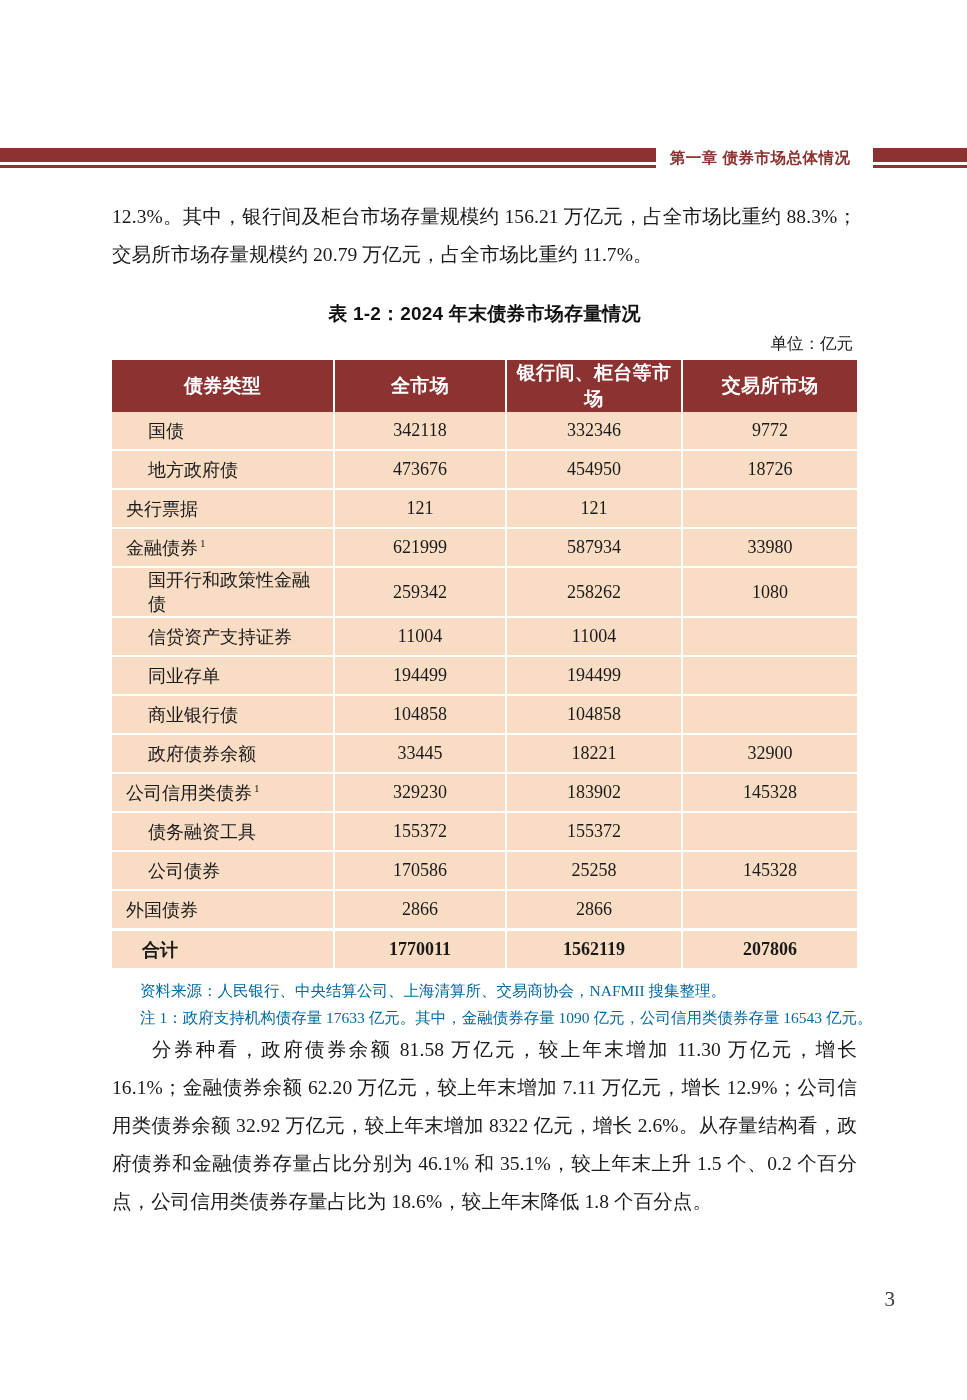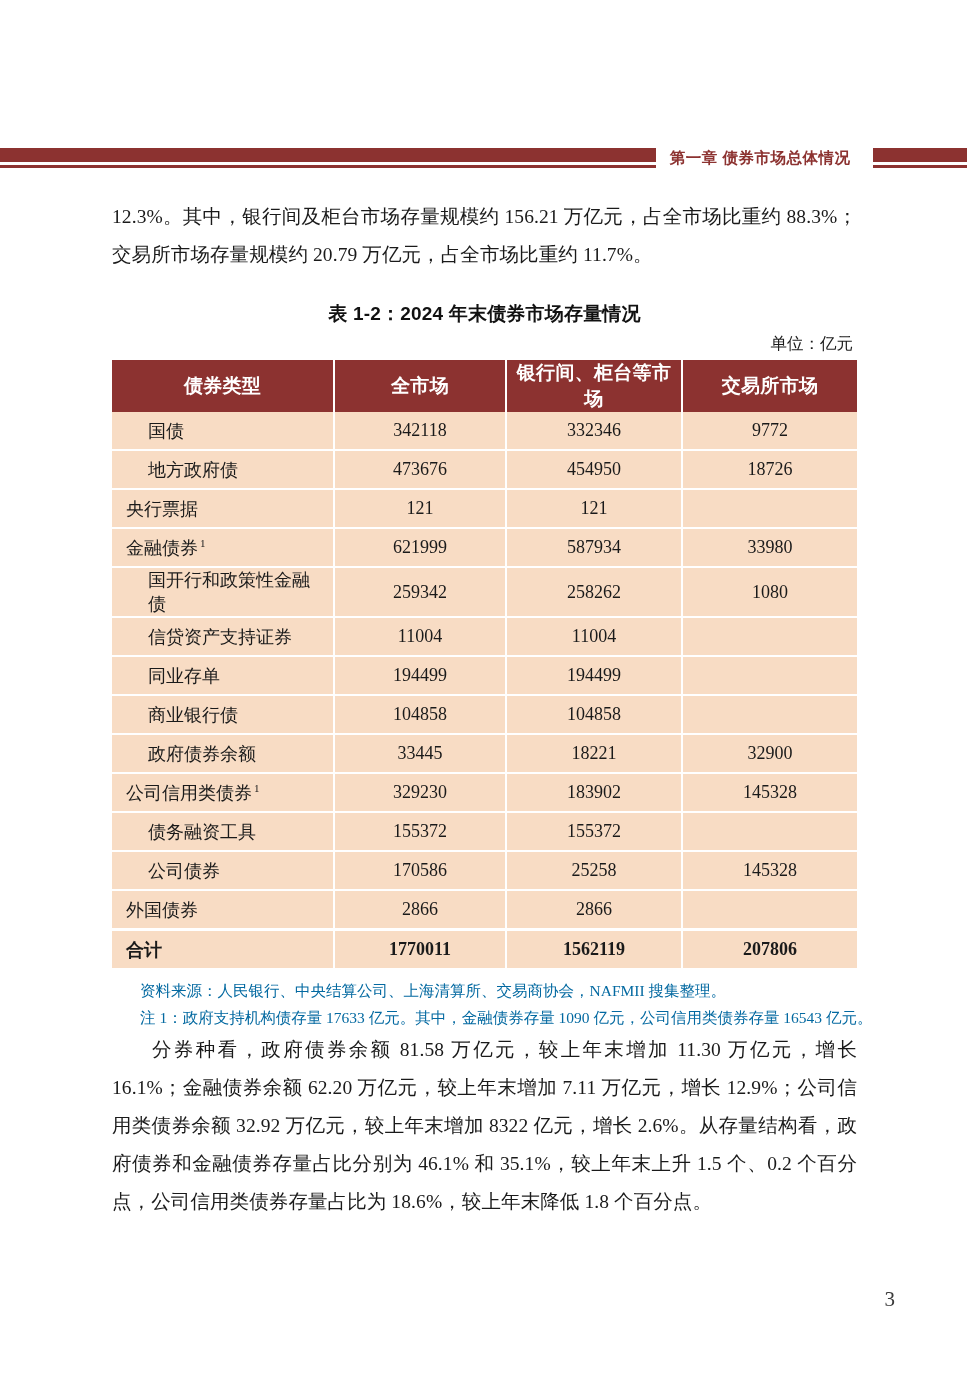--- a/index.html
+++ b/index.html
@@ -136,21 +136,21 @@
   td.label { text-align: left; }
   td.label.lv1 { padding-left: 14px; }
   td.label.lv2 { padding-left: 36px; }
   td.num { text-align: center; font-family: "Liberation Serif", serif; }
 
   tr.total td {
     font-weight: bold;
     font-size: 19px;
     border-top: 3px solid #ffffff;
   }
-  tr.total td.label { padding-left: 14px; margin-top: 44px; }
+  tr.total td.label { padding-left: 30px; margin-top: 44px; }
 
   sup.fn {
     font-size: 11px;
     vertical-align: super;
     margin-left: 2px;
   }
 
   
   .notes {
     margin-top: 9px;

